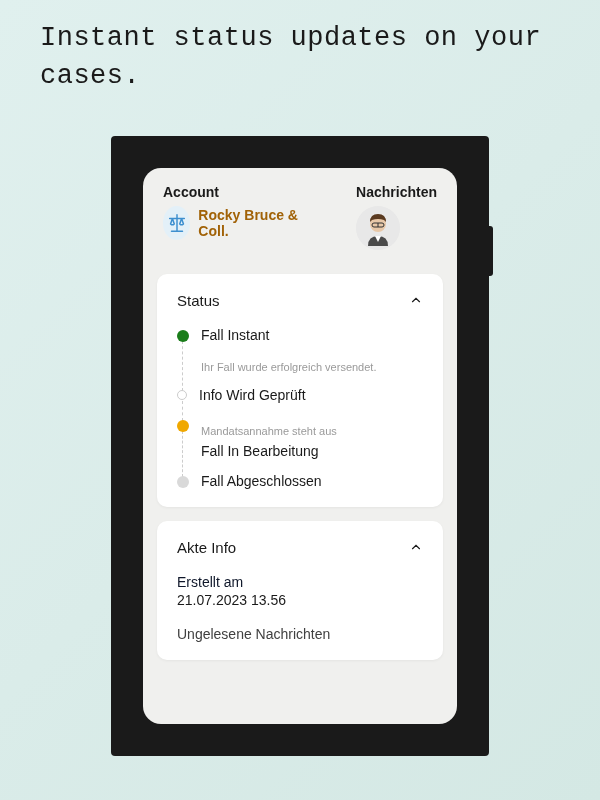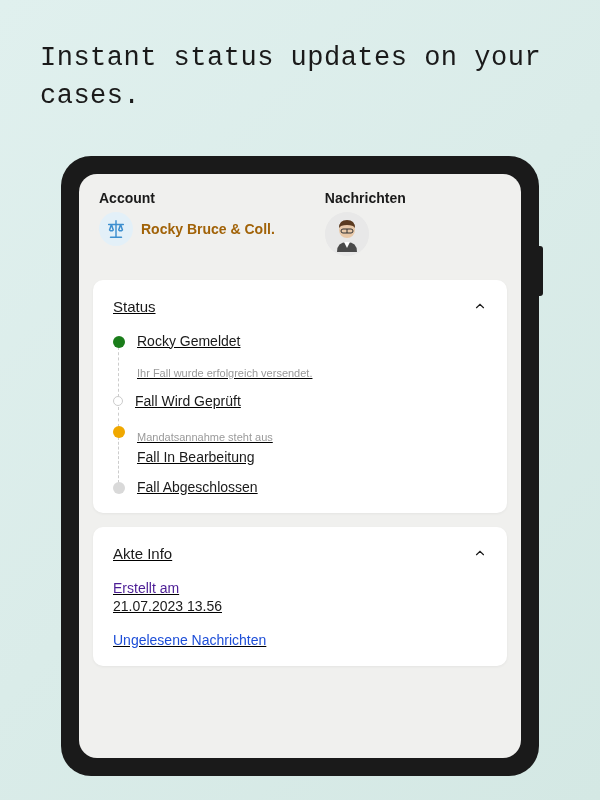--- a/index.html
+++ b/index.html
@@ -7,31 +7,31 @@
       width: 600px;
       height: 800px;
       background: linear-gradient(135deg, #e0f0ee 0%, #d4e8e4 100%);
       font-family: -apple-system, BlinkMacSystemFont, "Segoe UI", sans-serif;
       overflow: hidden;
     }
     .headline {
       font-family: "Courier New", monospace;
       font-size: 27px;
       color: #1a1a1a;
-      padding: 40px 40px 20px 40px;
+      padding: 20px 40px 20px 40px;
       line-height: 1.4;
       letter-spacing: 0.5px;
     }
     .tablet-frame {
-      width: 478px;
+      width: 378px;
       height: 620px;
       margin: 20px auto 0 auto;
       background: #1a1a1a;
-      border-radius: 30px;
-      padding: 18px;
+      border-radius: 4px;
+      padding: 32px;
       position: relative;
     }
     .tablet-button {
       position: absolute;
       right: -4px;
       top: 90px;
       width: 4px;
       height: 50px;
       background: #1a1a1a;
       border-radius: 0 3px 3px 0;
@@ -74,21 +74,20 @@
       align-items: center;
       justify-content: center;
       overflow: hidden;
     }
     .card {
       background: #fff;
       margin: 14px 14px 0 14px;
       border-radius: 10px;
       padding: 18px 20px;
       box-shadow: 0 1px 3px rgba(0,0,0,0.05);
-      text-decoration: underline;
     }
     .card-header {
       display: flex;
       justify-content: space-between;
       align-items: center;
       margin-bottom: 18px;
     }
     .card-title { font-size: 15px; font-weight: 400; color: #1a1a1a; }
     .chevron { width: 14px; height: 14px; }
     .timeline { position: relative; }
@@ -132,23 +131,23 @@
       font-size: 14px;
       font-weight: 500;
       color: #1a1a1a;
     }
     .timeline-sub {
       font-size: 11px;
       color: #9a9a9a;
       margin-top: 18px;
     }
     .info-block { margin-top: 14px; }
-    .info-label { font-size: 14px; color: #4c1d95; margin-bottom: 2px; }
+    .info-label { font-size: 14px; color: #0f172a; margin-bottom: 2px; }
     .info-value { font-size: 14px; color: #1a1a1a; }
-    .unread { font-size: 14px; color: #1d4ed8; margin-top: 18px; }
+    .unread { font-size: 14px; color: #404040; margin-top: 18px; }
     svg { display: block; }
   </style>
 </head>
 <body>
 
 <div class="headline">Instant status updates on your cases.</div>
 
 <div class="tablet-frame">
   <div class="tablet-button"></div>
   <div class="screen">
@@ -192,29 +191,29 @@
           <svg width="14" height="14" viewBox="0 0 24 24">
               <path d="M6 15 L12 9 L18 15" stroke="#1a1a1a" stroke-width="2" fill="none" stroke-linecap="round"></path>
             </svg>
         </span>
       </div>
       <div class="timeline">
         <div class="timeline-item">
           <div class="timeline-dot dot-green"></div>
           <div class="timeline-connector"></div>
           <div class="timeline-content">
-            <div class="timeline-label">Rocky Gemeldet</div>
+            <div class="timeline-label">Fall Instant</div>
             <div class="timeline-sub">Ihr Fall wurde erfolgreich versendet.</div>
           </div>
         </div>
         <div class="timeline-item">
           <div class="timeline-dot dot-hollow"></div>
           <div class="timeline-connector"></div>
           <div class="timeline-content">
-            <div class="timeline-label">Fall Wird Geprüft</div>
+            <div class="timeline-label">Info Wird Geprüft</div>
           </div>
         </div>
         <div class="timeline-item">
           <div class="timeline-dot dot-orange"></div>
           <div class="timeline-connector"></div>
           <div class="timeline-content">
             <div class="timeline-sub" style="margin-top:8px;margin-bottom:6px;">Mandatsannahme steht aus</div>
             <div class="timeline-label">Fall In Bearbeitung</div>
           </div>
         </div>

